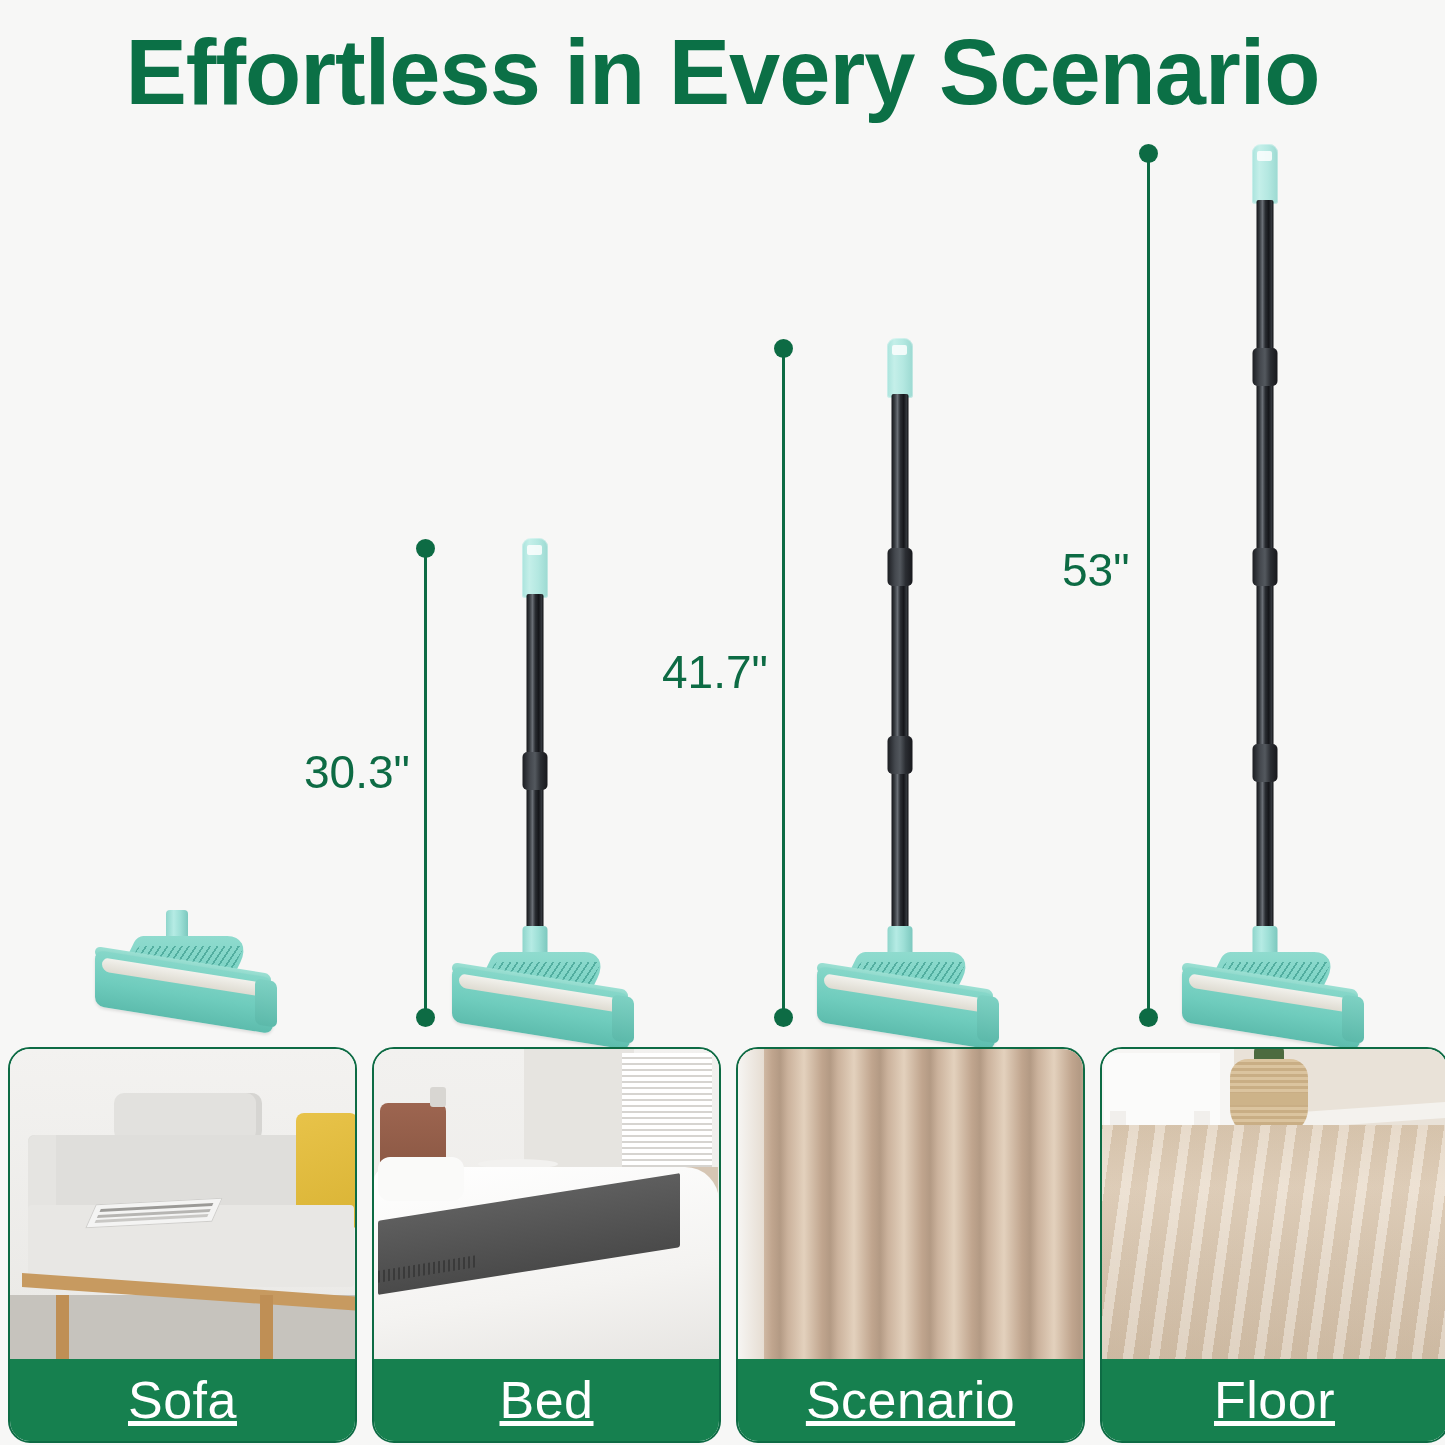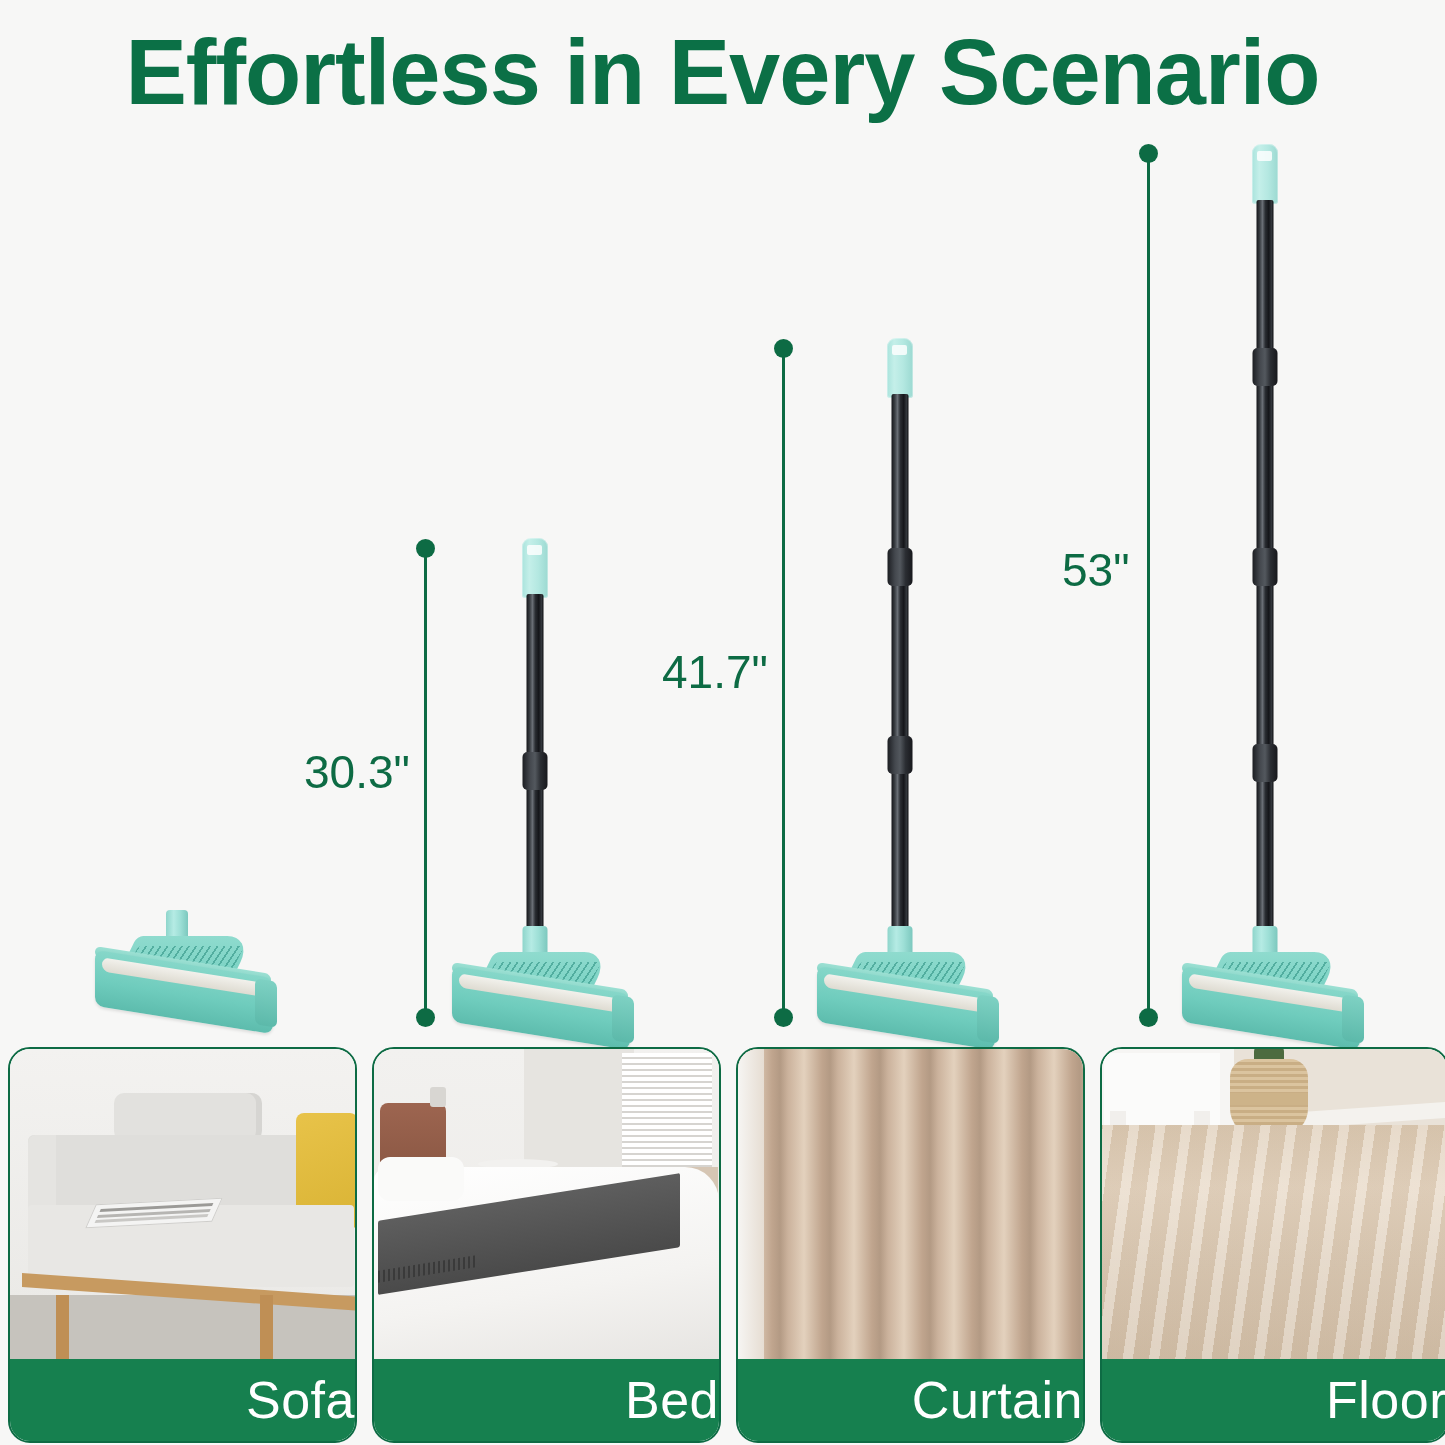--- a/index.html
+++ b/index.html
@@ -110,22 +110,23 @@
   .cards{position:absolute;left:0;top:1047px;width:1445px;height:398px;}
   .card{
     position:absolute;top:0;width:345px;height:392px;
     border:2.5px solid #0d6b44;border-radius:22px;
     overflow:hidden;background:#fff;
   }
   .photo{position:absolute;left:0;top:0;width:100%;height:312px;overflow:hidden;}
   .caption{
     position:absolute;left:0;bottom:0;width:100%;height:82px;
     background:#16804f;color:#ffffff;
-    font-size:52px;line-height:82px;text-align:right;
+    font-size:52px;line-height:82px;text-align:center;
     letter-spacing:.5px;
+    text-decoration:underline;
   }
 
   
   .sofa-wall{position:absolute;inset:0;background:linear-gradient(180deg,#f3f2f0 0%,#e9e8e5 100%);}
   .sofa-back{position:absolute;left:18px;top:86px;width:310px;height:88px;background:#dfdedb;border-radius:6px 6px 0 0;}
   .sofa-bolster{position:absolute;left:104px;top:44px;width:148px;height:48px;background:#e2e1de;border-radius:10px;box-shadow:inset -6px 0 0 rgba(0,0,0,.05);}
   .sofa-arm{position:absolute;left:18px;top:86px;width:28px;height:118px;background:#e5e4e1;border-radius:8px 0 0 0;}
   .sofa-seat{position:absolute;left:18px;top:156px;width:326px;height:82px;background:#e8e7e4;border-radius:4px;}
   .sofa-pillow{position:absolute;left:286px;top:64px;width:62px;height:116px;background:linear-gradient(160deg,#e8c349 0%,#d9b334 100%);border-radius:8px;}
   .sofa-mag{position:absolute;left:82px;top:152px;width:122px;height:22px;background:#f4f4f3;border:1px solid #cfcecb;transform:skewX(-24deg) skewY(-3deg);}
@@ -289,21 +290,21 @@
         <div class="bed-fringe"></div>
       </div>
       <div class="caption">Bed</div>
     </div>
 
     <div class="card" style="left:736px;">
       <div class="photo">
         <div class="curtain"></div>
         <div class="curtain-left"></div>
       </div>
-      <div class="caption">Curtain</div>
+      <div class="caption">Scenario</div>
     </div>
 
     <div class="card" style="left:1100px;">
       <div class="photo">
         <div class="floor-wallL"></div>
         <div class="floor-wallR"></div>
         <div class="floor-cab"></div>
         <div class="floor-cableg" style="left:8px;"></div>
         <div class="floor-cableg" style="left:92px;"></div>
         <div class="floor-base"></div>

